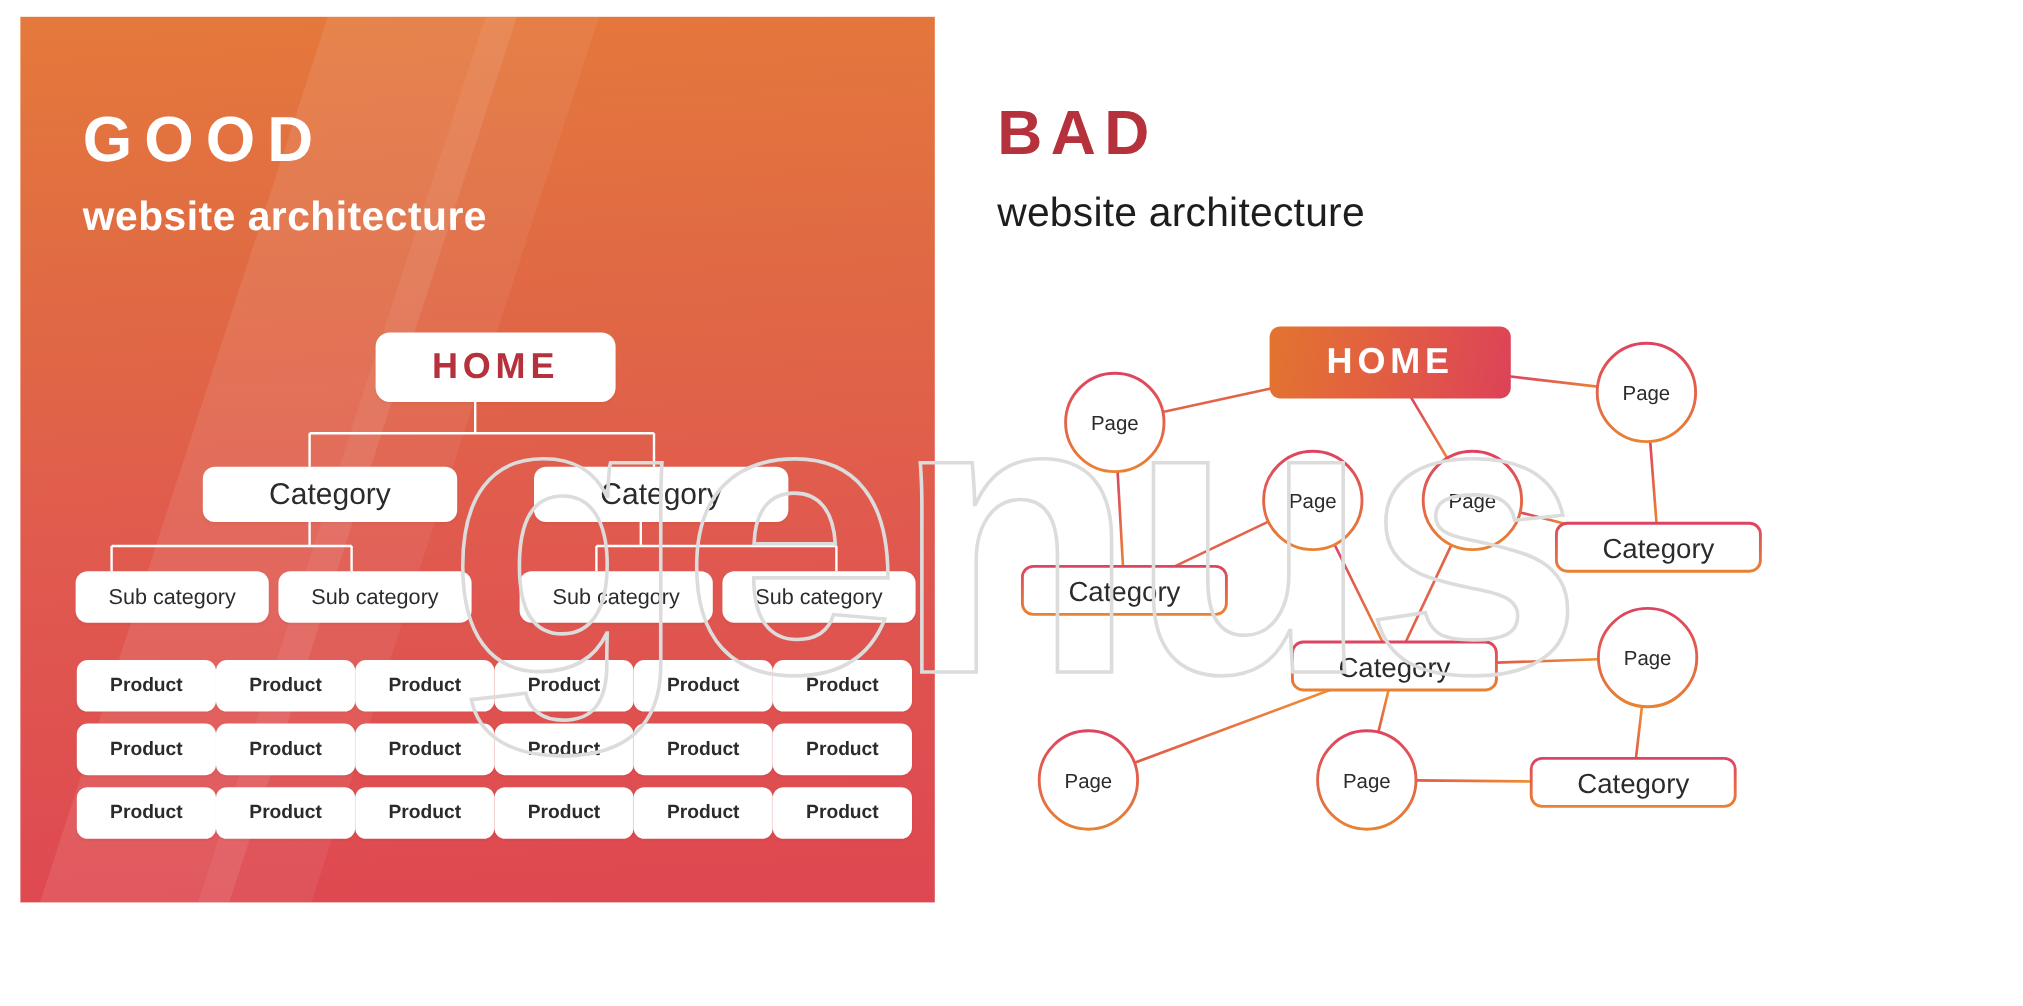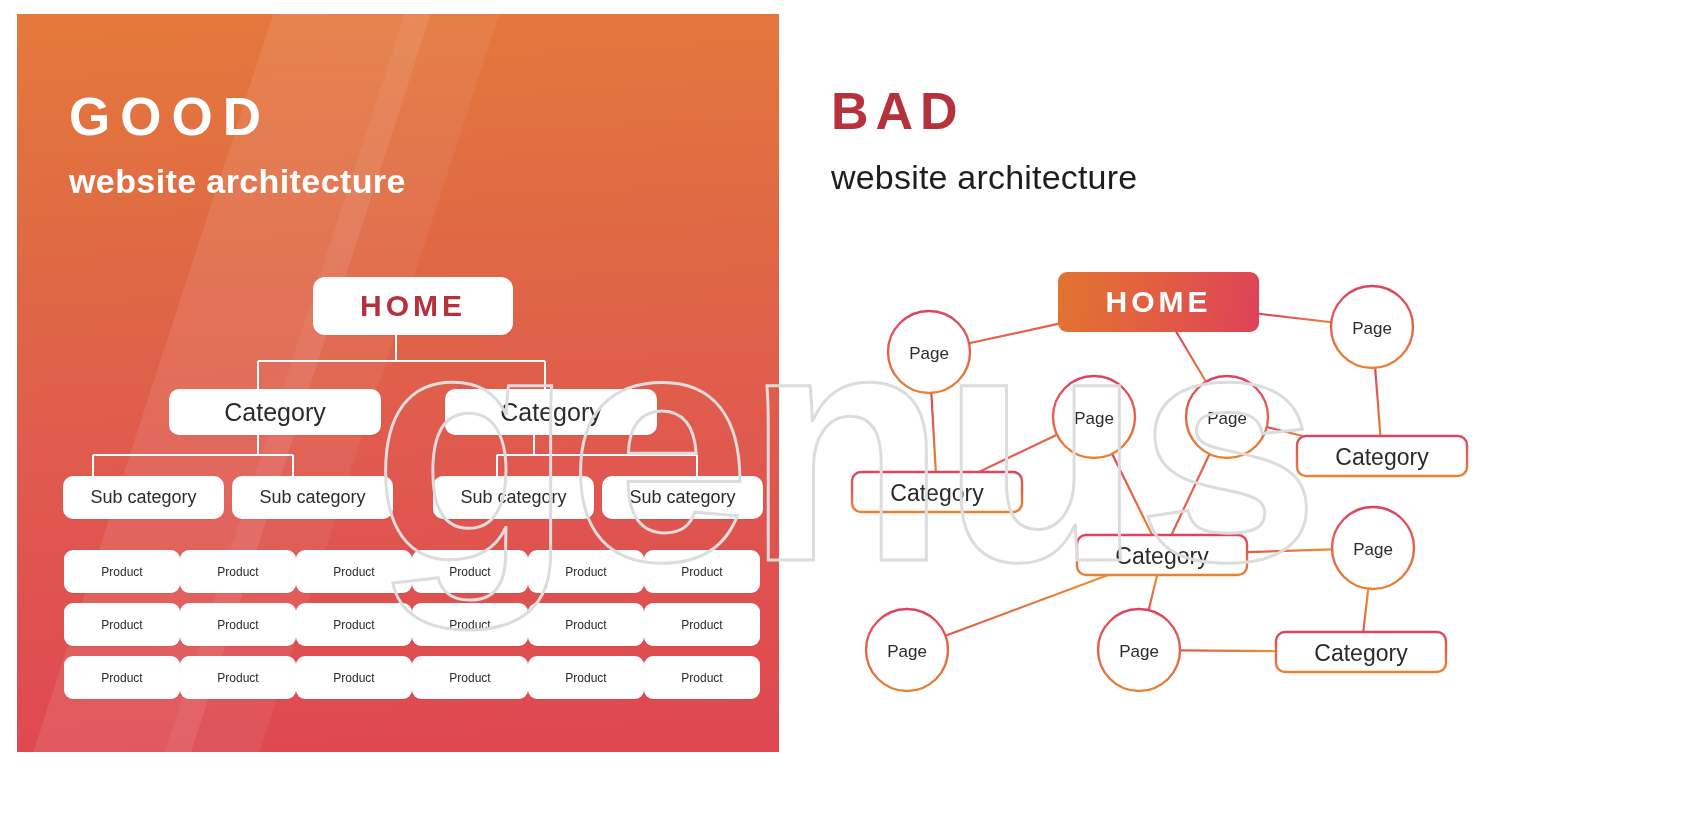--- a/index.html
+++ b/index.html
@@ -56,21 +56,21 @@
     display:flex; align-items:center; justify-content:center;
     color:#2b2b2b; box-sizing:border-box;
     box-shadow:0 1px 2px rgba(0,0,0,0.04);
   }
   .gnode.home{
     border-radius:12px; color:#b5313b; font-size:30px; font-weight:700;
     letter-spacing:4px;
   }
   .gnode.cat{font-size:25px;font-weight:400;}
   .gnode.sub{font-size:18px;font-weight:400;}
-  .gnode.prod{font-size:12px;font-weight:400;border-radius:9px;}
+  .gnode.prod{font-size:16px;font-weight:700;border-radius:9px;}
 
   
   #bad-panel{
     position:absolute; left:779px; top:0; width:907px; height:838px;
     background:#ffffff; z-index:2;
   }
   #bad-title{
     position:absolute; left:52px; top:85px;
     color:#b5313b; font-size:52px; font-weight:700; letter-spacing:7px;
     line-height:1;

